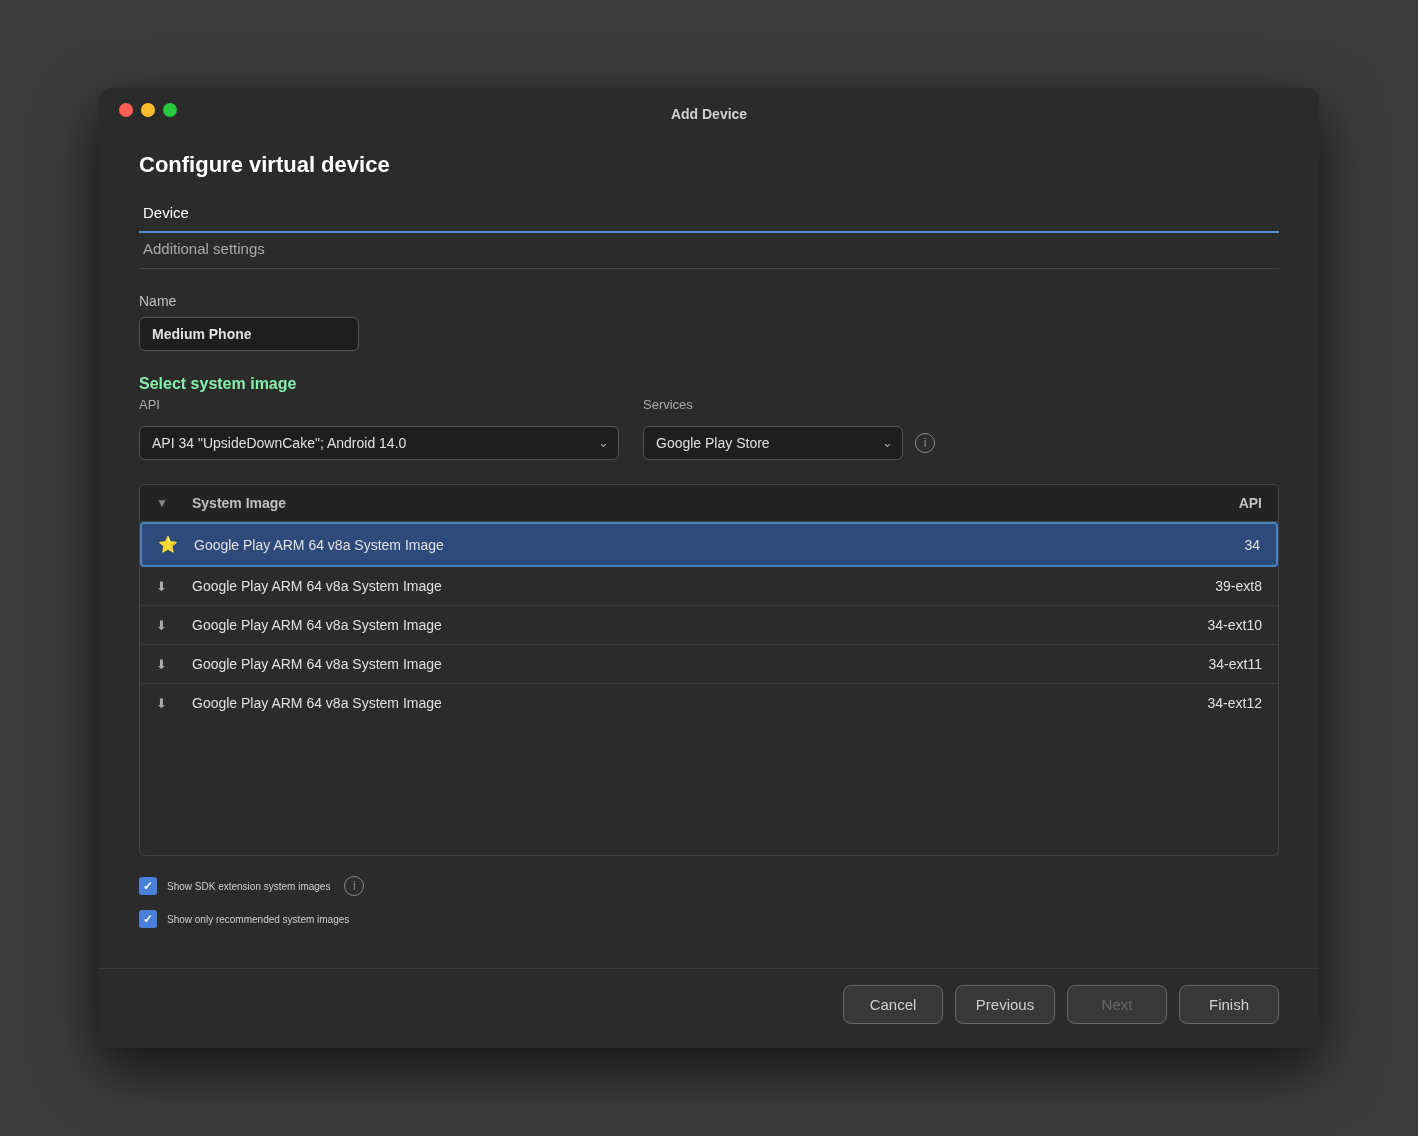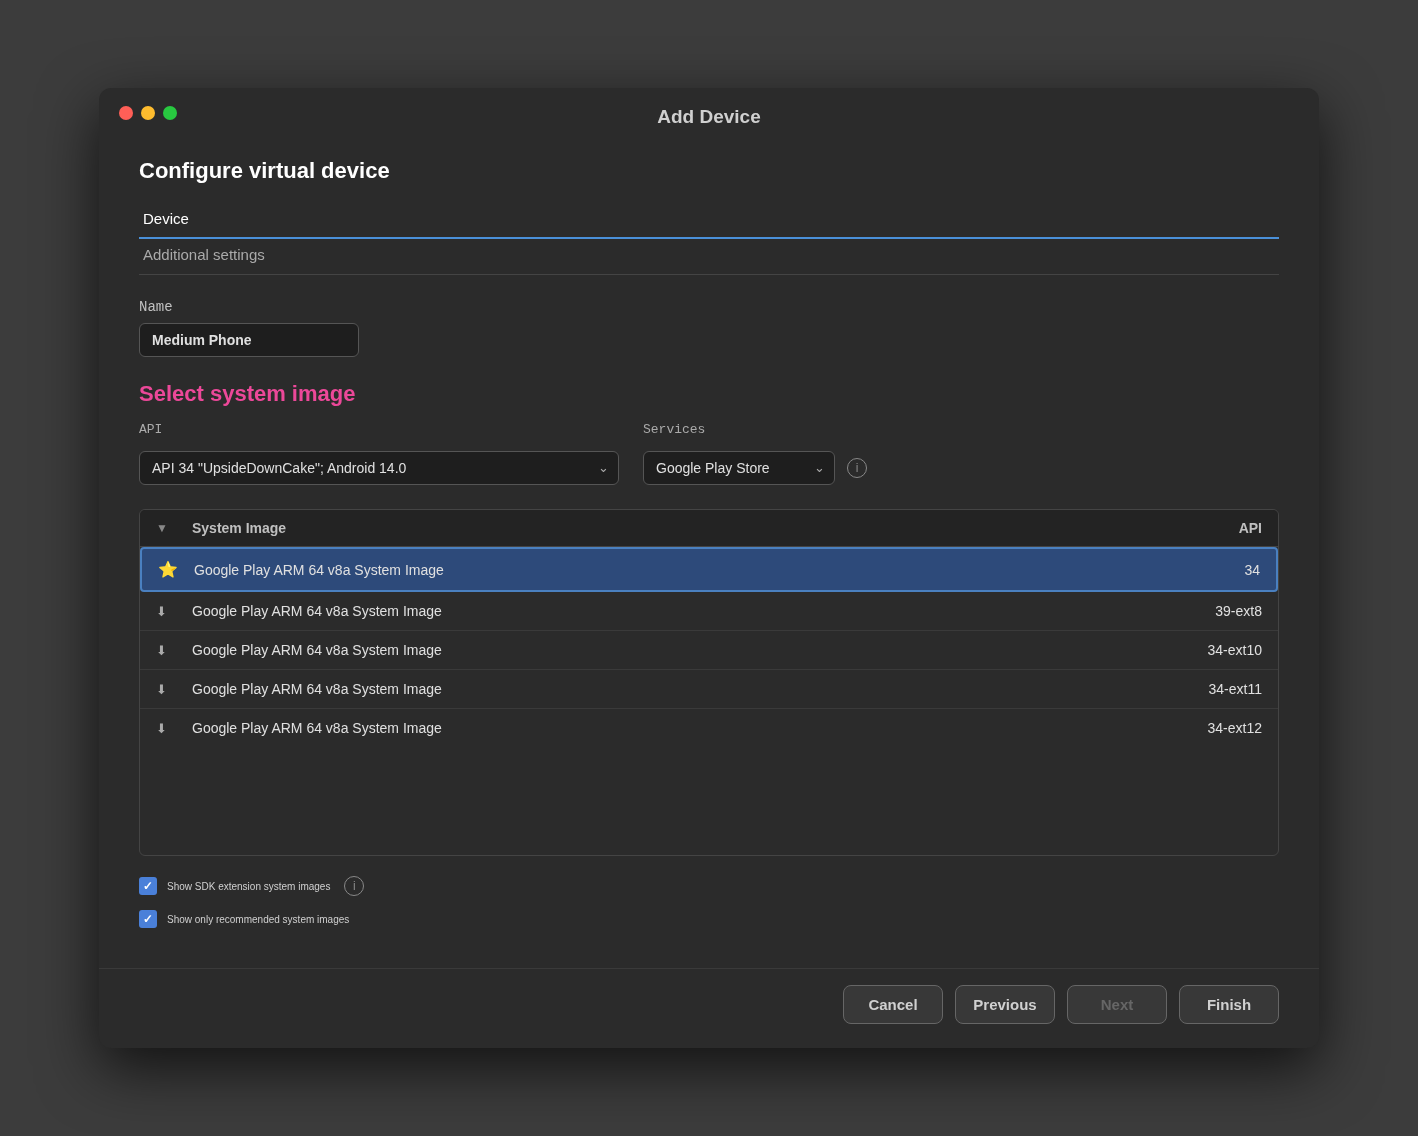--- a/index.html
+++ b/index.html
@@ -49,21 +49,21 @@
       height: 14px;
       border-radius: 50%;
       cursor: pointer;
     }
     .traffic-light.close { background: #ff5f57; }
     .traffic-light.minimize { background: #febc2e; }
     .traffic-light.maximize { background: #28c840; }
 
     .dialog-title {
       color: #d0d0d0;
-      font-size: 19px;
+      font-size: 14px;
       font-weight: 600;
     }
 
     .dialog-body {
       padding: 20px 40px 20px 40px;
       flex: 1;
       display: flex;
       flex-direction: column;
     }
 
@@ -94,41 +94,40 @@
 
     .tab.active {
       color: #ffffff;
       border-bottom: 2px solid #4a90d9;
     }
 
     .section-label {
       color: #c0c0c0;
       font-size: 14px;
       margin-bottom: 8px;
-      font-family: Liberation Mono, monospace;
     }
 
     .name-input {
       background: #1e1e1e;
       border: 1px solid #555;
       border-radius: 6px;
       color: #e0e0e0;
       font-size: 14px;
       padding: 8px 12px;
       width: 220px;
       outline: none;
       margin-bottom: 24px;
       font-weight: bold;
     }
 
     .section-title {
-      color: #ec4899;
-      font-size: 22px;
+      color: #86efac;
+      font-size: 16px;
       font-weight: 700;
-      margin-bottom: 15px;
+      margin-bottom: 4px;
     }
 
     .selectors-row {
       display: flex;
       gap: 24px;
       align-items: flex-end;
       margin-bottom: 24px;
     }
 
     .selector-group {
@@ -303,21 +302,21 @@
       align-items: center;
       gap: 12px;
       padding: 16px 40px 24px 40px;
       border-top: 1px solid #3a3a3a;
     }
 
     .btn {
       padding: 10px 12px;
       border-radius: 8px;
       font-size: 15px;
-      font-weight: 700;
+      font-weight: 400;
       cursor: pointer;
       border: 1px solid #666;
       background: #383838;
       color: #d0d0d0;
       min-width: 100px;
       text-align: center;
     }
 
     .btn.disabled {
       color: #666;
@@ -367,21 +366,21 @@
           <select class="dropdown" style="width: 480px;">
             <option>API 34 "UpsideDownCake"; Android 14.0</option>
           </select>
         </div>
       </div>
 
       <div class="selector-group">
         <label class="section-label">Services</label>
         <div style="display:flex; align-items:center; gap:8px;">
           <div class="dropdown-wrapper">
-            <select class="dropdown" style="width: 192px;">
+            <select class="dropdown" style="width: 260px;">
               <option>Google Play Store</option>
             </select>
           </div>
           <div class="info-icon">i</div>
         </div>
       </div>
     </div>
 
     <div class="table-container">
 

